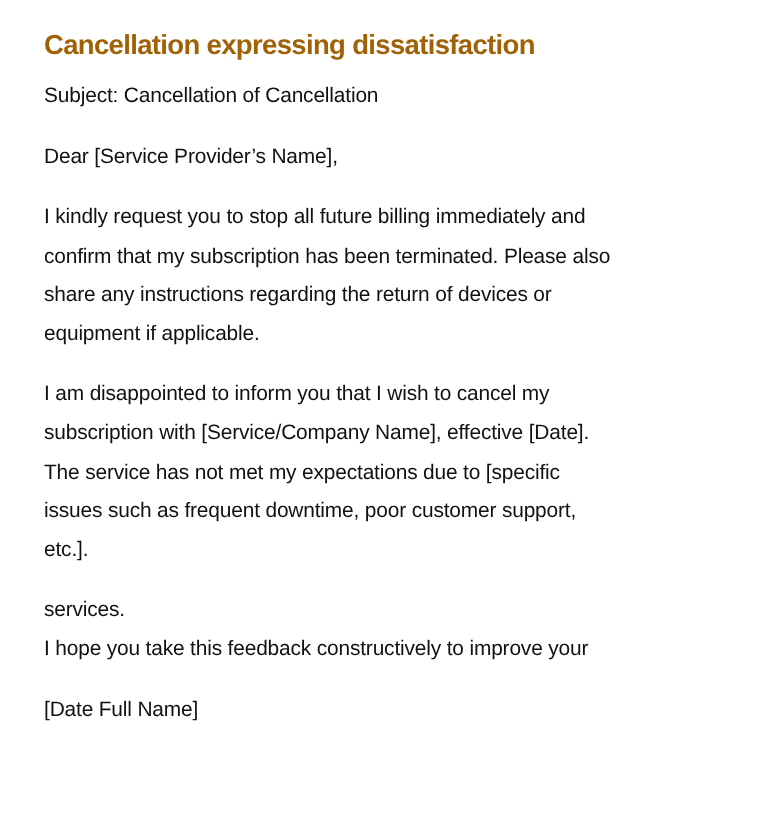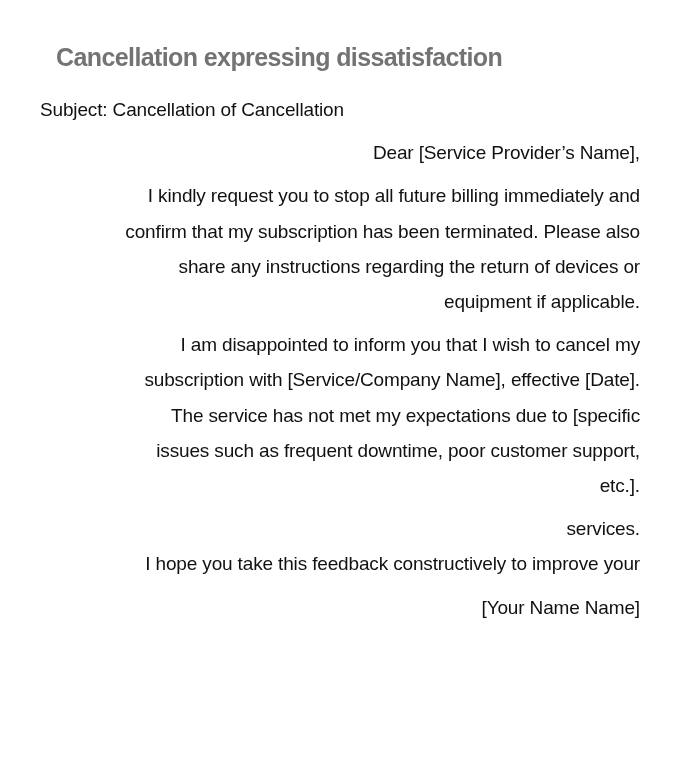--- a/index.html
+++ b/index.html
@@ -14,40 +14,40 @@
       font-family: "Liberation Sans", sans-serif;
       color: #111111;
     }
     .doc {
       position: relative;
       padding: 22px 0 0 40px;
       width: 640px;
       box-sizing: border-box;
     }
     .title {
-      margin: 16px;
+      margin: 0;
       font-family: "Liberation Sans", sans-serif;
       font-weight: bold;
       font-size: 25px;
       line-height: 38px;
       letter-spacing: -0.6px;
-      color: #737373;
+      color: #a16207;
       white-space: nowrap;
     }
     .para {
       margin: 0;
       font-size: 19px;
       line-height: 35.2px;
       letter-spacing: -0.15px;
       color: #111111;
       white-space: nowrap;
     }
     .line { display: block; }
     .subject { margin-top: 10px; }
-    .gap { margin-top: 8px; text-align: right; }
+    .gap { margin-top: 20px; }
   </style>
 </head>
 <body>
 
 <div class="doc">
   <h1 class="title">Cancellation expressing dissatisfaction</h1>
 
   <p class="para subject">Subject: Cancellation of Cancellation</p>
 
   <p class="para gap">Dear [Service Provider’s Name],</p>
@@ -66,14 +66,14 @@
     <span class="line">issues such as frequent downtime, poor customer support,</span>
     <span class="line">etc.].</span>
   </p>
 
   <p class="para gap">
     <span class="line">services.</span>
     <span class="line">I hope you take this feedback constructively to improve your</span>
   </p>
 
 
-  <p class="para gap">[Your Name Name]</p>
+  <p class="para gap">[Date Full Name]</p>
 </div>
 
 </body></html>

